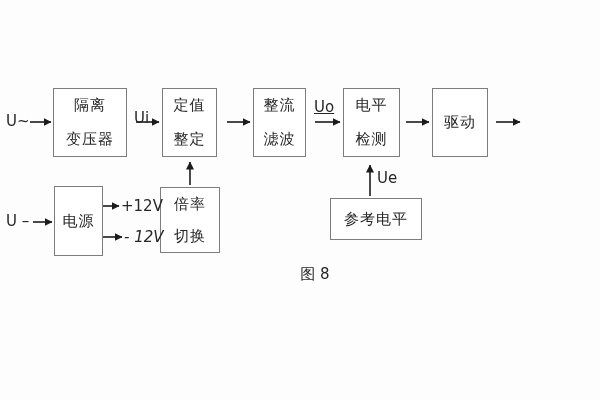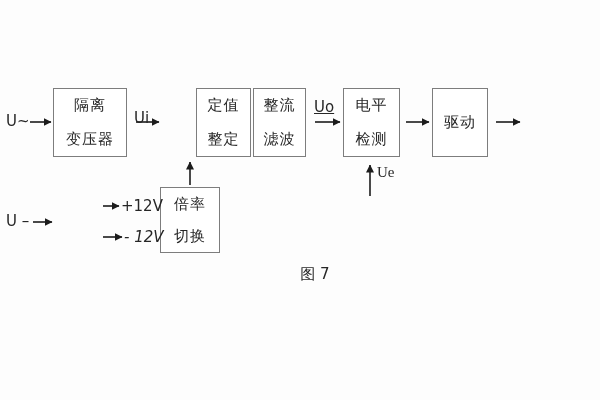--- a/index.html
+++ b/index.html
@@ -65,44 +65,50 @@
     <line x1="103" y1="206" x2="119" y2="206" stroke="#1c1c1c" stroke-width="1.6" marker-end="url(#ah)"></line>
     <line x1="103" y1="237" x2="122" y2="237" stroke="#1c1c1c" stroke-width="1.6" marker-end="url(#ah)"></line>
     <line x1="190" y1="185" x2="190" y2="162" stroke="#1c1c1c" stroke-width="1.6" marker-end="url(#ah)"></line>
     <line x1="370" y1="196" x2="370" y2="165" stroke="#1c1c1c" stroke-width="1.6" marker-end="url(#ah)"></line>
   </svg>
 
   <div class="box" style="left:53px;top:88px;width:74px;height:69px;">
     <span>隔离</span>
     <span>变压器</span>
   </div>
-  <div class="box" style="left:162px;top:88px;width:55px;height:69px;margin-left:34px;">
+  <div class="box" style="left:162px;top:88px;width:55px;height:69px;">
     <span>定值</span>
     <span>整定</span>
   </div>
   <div class="box" style="left:253px;top:88px;width:53px;height:69px;">
     <span>整流</span>
     <span>滤波</span>
   </div>
   <div class="box" style="left:343px;top:88px;width:57px;height:69px;">
     <span>电平</span>
     <span>检测</span>
   </div>
   <div class="box single" style="left:432px;top:88px;width:56px;height:69px;">
     <span>驱动</span>
   </div>
 
+  <div class="box single" style="left:54px;top:186px;width:49px;height:70px;">
+    <span>电源</span>
+  </div>
   <div class="box" style="left:160px;top:187px;width:60px;height:66px;text-align:right;">
     <span>倍率</span>
     <span>切换</span>
+  </div>
+  <div class="box single" style="left:330px;top:198px;width:92px;height:42px;">
+    <span>参考电平</span>
   </div>
 
   <span class="lbl" style="left:6px;top:113px;">U~</span>
   <span class="lbl" style="left:6px;top:213px;">U –</span>
   <span class="lbl" style="left:134px;top:110px;text-align:center;">Ui</span>
   <span class="lbl" style="left:314px;top:99px;text-decoration:underline;">Uo</span>
-  <span class="lbl" style="left:377px;top:164px;font-family:Liberation Serif, serif;">Ue</span>
+  <span class="lbl" style="left:377px;top:170px;">Ue</span>
   <span class="lbl" style="left:121px;top:198px;">+12V</span>
   <span class="lbl" style="left:124px;top:229px;font-style:italic;">- 12V</span>
 
-  <div class="caption" style="left:290px;top:265px;width:50px;">图 7</div>
+  <div class="caption" style="left:290px;top:265px;width:50px;">图 8</div>
 
 </div>
 
 </body></html>

